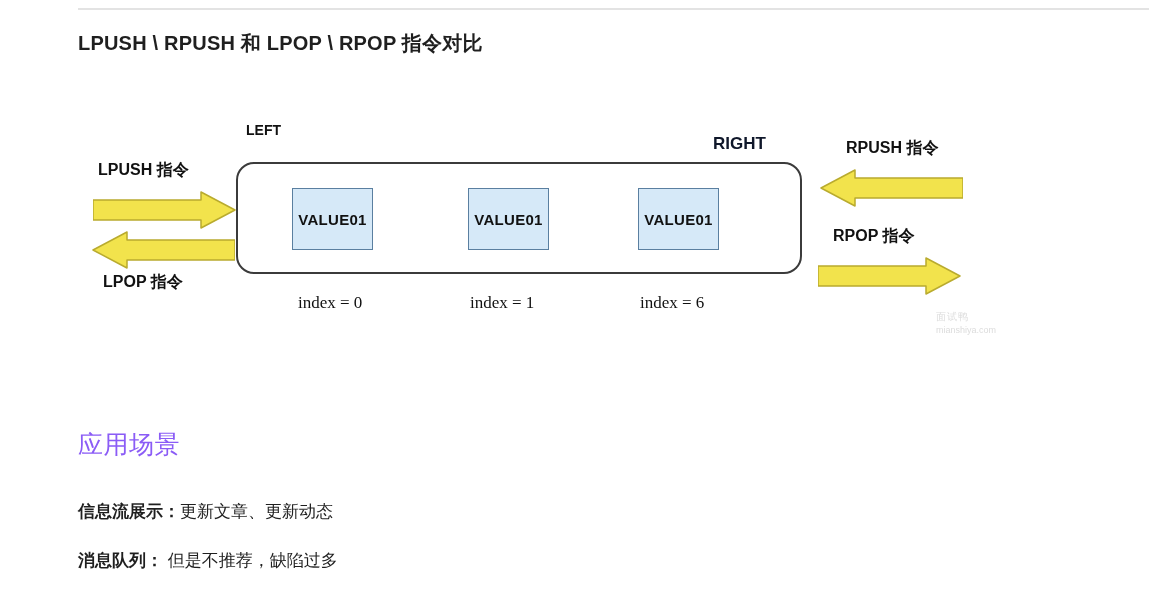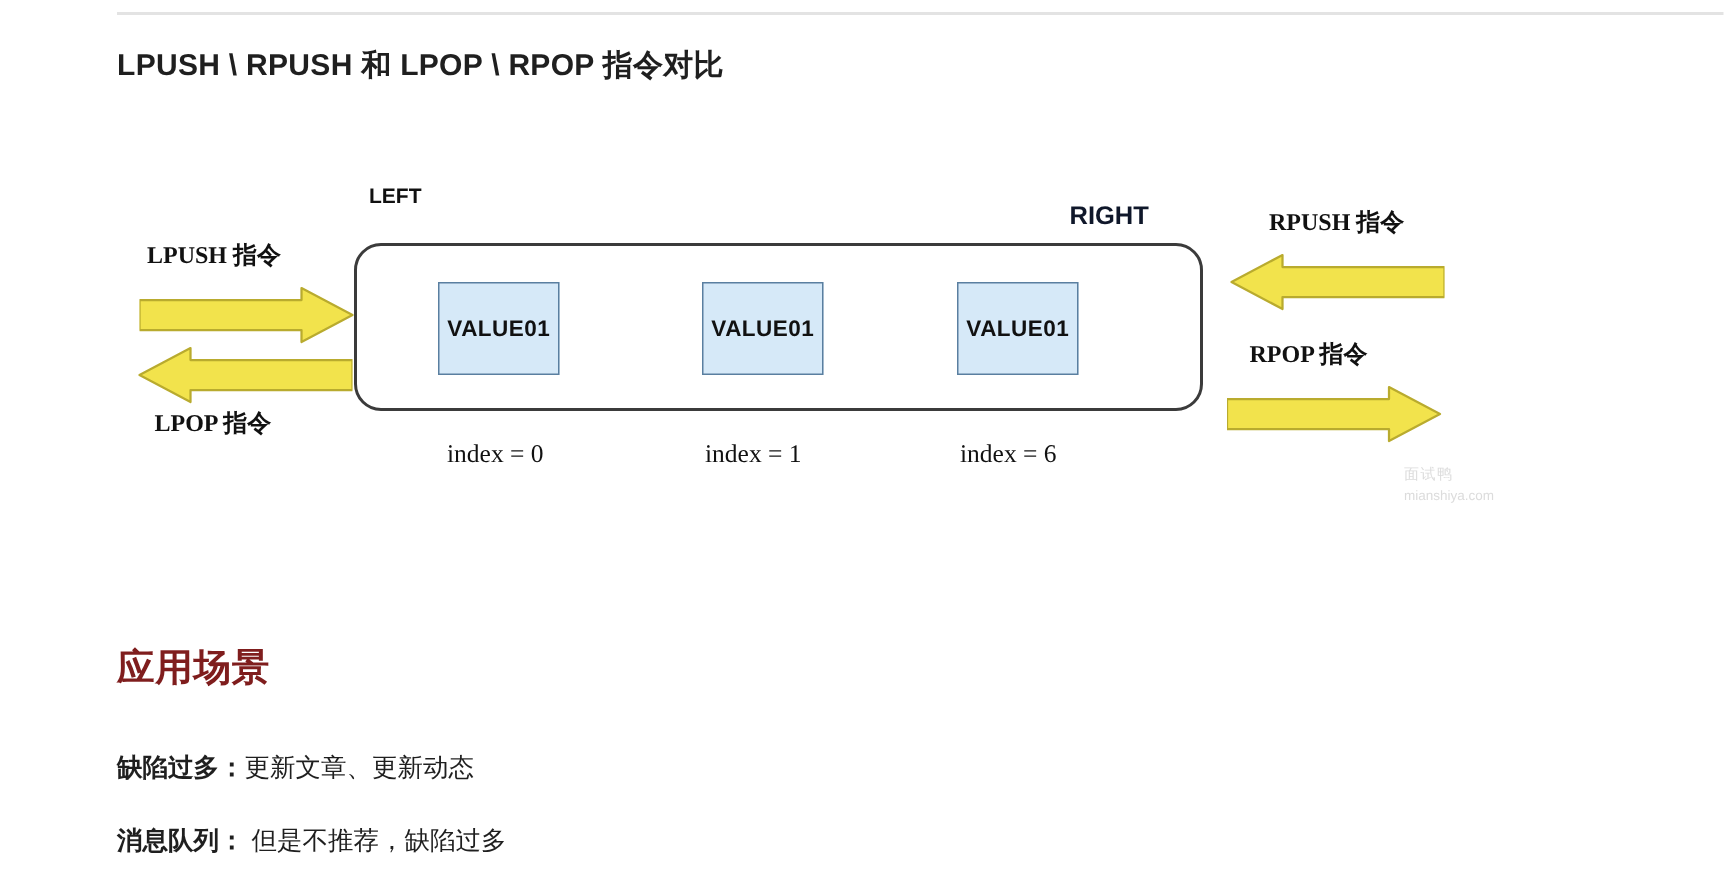--- a/index.html
+++ b/index.html
@@ -101,21 +101,20 @@
 
   
   .arrow {
     position: absolute;
   }
   .cmd-label {
     position: absolute;
     font-size: 16px;
     font-weight: bold;
     color: #111;
-    font-family: Liberation Serif, serif;
   }
   .lpush-label { left: 20px; top: 50px; }
   .lpop-label  { left: 25px; top: 162px; }
   .rpush-label { left: 768px; top: 28px; }
   .rpop-label  { left: 755px; top: 116px; }
 
   .arrow-lpush { left: 15px; top: 80px; }
   .arrow-lpop  { left: 12px; top: 120px; }
   .arrow-rpush { left: 740px; top: 58px; }
   .arrow-rpop  { left: 740px; top: 146px; }
@@ -132,22 +131,22 @@
     user-select: none;
   }
   .watermark .wm-top { font-size: 10px; letter-spacing: 1px; }
 
   
   .section-title {
     position: absolute;
     left: 78px;
     top: 428px;
     font-size: 25px;
-    font-weight: bold;
-    color: #7f1d1d;
+    font-weight: normal;
+    color: #8b5cf6;
     letter-spacing: 0.5px;
   }
   .bullet {
     position: absolute;
     left: 78px;
     font-size: 17px;
     color: #1f1f1f;
   }
   .bullet-1 { top: 500px; }
   .bullet-2 { top: 549px; }
@@ -200,18 +199,18 @@
 
   <div class="watermark">
     <div class="wm-top">面试鸭</div>
     <div class="wm-bottom">mianshiya.com</div>
   </div>
 </div>
 
 <div class="section-title">应用场景</div>
 
 <div class="bullet bullet-1">
-  <span class="term">缺陷过多：</span><span>更新文章、更新动态</span>
+  <span class="term">信息流展示：</span><span>更新文章、更新动态</span>
 </div>
 
 <div class="bullet bullet-2">
   <span class="term">消息队列：</span><span> 但是不推荐，缺陷过多</span>
 </div>
 
 </body></html>

